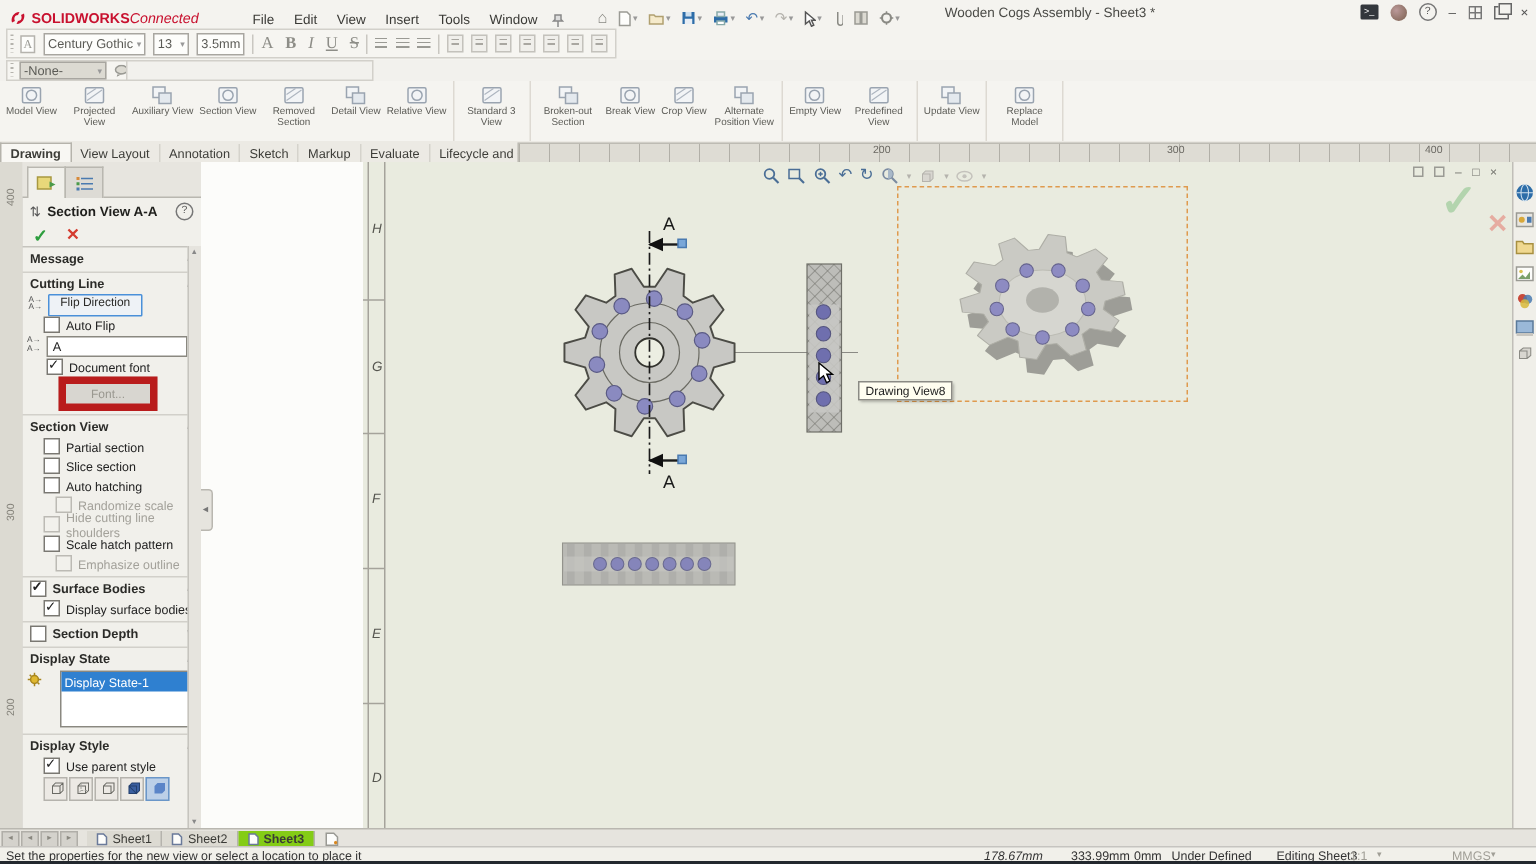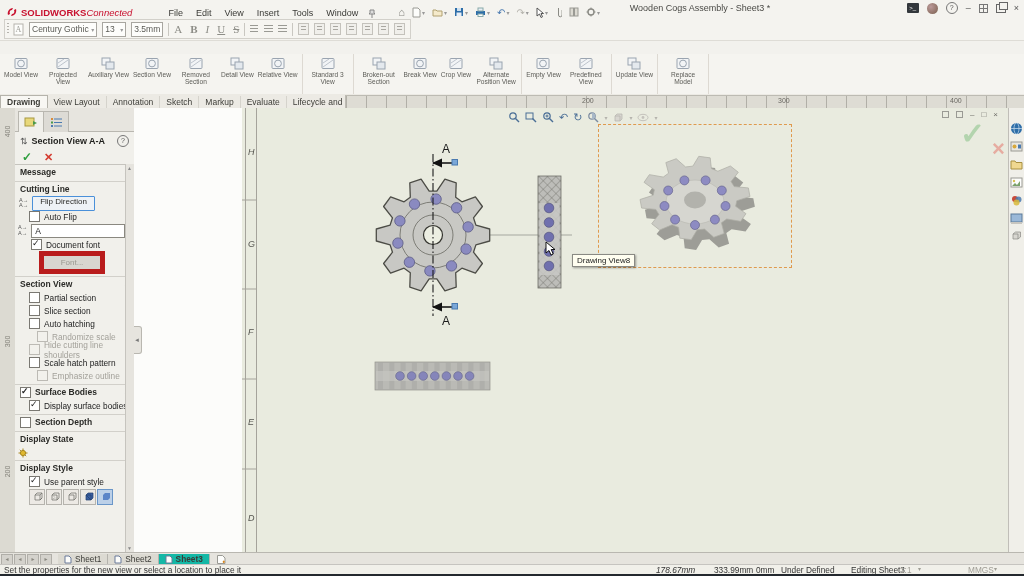--- a/index.html
+++ b/index.html
@@ -101,21 +101,21 @@
   .cursor{position:absolute;left:303px;top:133px;}
   .ghostok{position:absolute;left:718px;top:8px;font-size:30px;font-weight:bold;color:rgba(125,190,125,.5);}
   .ghostx{position:absolute;left:750px;top:28px;font-size:22px;font-weight:bold;color:rgba(228,120,110,.55);}
   .gwc{position:absolute;left:700px;top:2px;display:flex;gap:7px;align-items:center;color:#6f6f69;font-size:8px;}
   
   .taskpane{position:absolute;left:1008px;top:108px;width:16px;height:444px;background:#f0efe9;border-left:1px solid #c0beb8;display:flex;flex-direction:column;align-items:center;gap:5px;padding-top:14px;box-sizing:border-box;}
   
   .sheetbar{position:absolute;left:0;top:552px;width:1024px;height:12px;background:#e6e4de;border-top:1px solid #b9b7b0;display:flex;align-items:center;}
   .navb{width:10px;height:9px;background:#d4d2cc;border:1px solid #b0aea8;font-size:5px;color:#8a8880;text-align:center;line-height:9px;margin-left:1px;}
   .stab{display:flex;align-items:center;gap:3px;height:11px;padding:0 6px;font-size:8.3px;border-right:1px solid #b5b3ad;background:#dcdad2;color:#3a3a36;}
-  .stab.active{background:#14b8a6;font-weight:bold;}
+  .stab.active{background:#84cc16;font-weight:bold;}
   
   .statusbar{position:absolute;left:0;top:564px;width:1024px;height:10px;background:#f1f0ea;border-top:1px solid #c6c4c0;font-size:8.3px;color:#333;}
   .sbmsg{position:absolute;left:4px;top:0px;}
   .sbit{position:absolute;top:0px;}
   .gray{color:#a09e96;}
   .botline{position:absolute;left:0;top:574px;width:1024px;height:2px;background:#23282e;}
   svg{display:block;}
 </style>
 </head>
 <body>
@@ -266,20 +266,36 @@
       <span class="mini"></span>
       <span class="mini"></span>
       <span class="mini"></span>
       <span class="mini"></span>
       <span class="mini"></span>
       <span class="mini"></span>
       <span class="mini"></span>
     </div>
   </div>
 
+  <div class="layerbar">
+    <div class="tbpanel" style="left:4px;width:76px;height:12px;top:0px;">
+      <span class="grip" style="top:1px;height:9px;"></span>
+      <span class="combo" style="width:52px;height:10px;background:#dcdad2;">
+          <span>-None-</span>
+          <span class="car">▾</span>
+        </span>
+      <span>
+          <svg width="10" height="8" viewBox="0 0 10 8">
+            <ellipse cx="5" cy="3.5" rx="4" ry="2.8" fill="#dcdad2" stroke="#9a9a94"></ellipse>
+            <path d="M3 6l-1 2 3-2z" fill="#dcdad2" stroke="#9a9a94" stroke-width="0.6"></path>
+          </svg>
+        </span>
+    </div>
+    <div class="tbpanel" style="left:84px;width:150px;height:12px;top:0px;background:#f2f1ed;"></div>
+  </div>
 
   <div class="ribbon">
     <div class="rgroups" id="ribbon-groups">
         <div class="rgroup">
           <div class="rbtn">
             <svg width="16" height="15" viewBox="0 0 16 15">
               <rect x="2" y="2.5" width="12" height="10" rx="1" fill="#f2f4f6" stroke="#9aa4b0"></rect>
               <circle c="0" cx="8" cy="7.5" r="3.4" fill="none" stroke="#9aa4b0"></circle>
             </svg>
             <span class="lb">Model View</span>
@@ -582,20 +598,25 @@
               <g stroke="#a8861e">
                 <line x1="5" y1="0.5" x2="5" y2="2"></line>
                 <line x1="5" y1="8" x2="5" y2="9.5"></line>
                 <line x1="0.5" y1="5" x2="2" y2="5"></line>
                 <line x1="8" y1="5" x2="9.5" y2="5"></line>
                 <line x1="1.8" y1="1.8" x2="2.9" y2="2.9"></line>
                 <line x1="7.1" y1="7.1" x2="8.2" y2="8.2"></line>
               </g>
             </svg>
           </span>
+        <div class="dstate">
+            <div id="dsitems">
+              <div class="dsitem sel">Display State-1</div>
+            </div>
+          </div>
       </div>
 
       <div class="sech">
           <span>Display Style</span>
           <span class="chev">∧</span>
         </div>
       <div class="opt">
           <span class="cb ck"></span>
           <span>Use parent style</span>
         </div>

